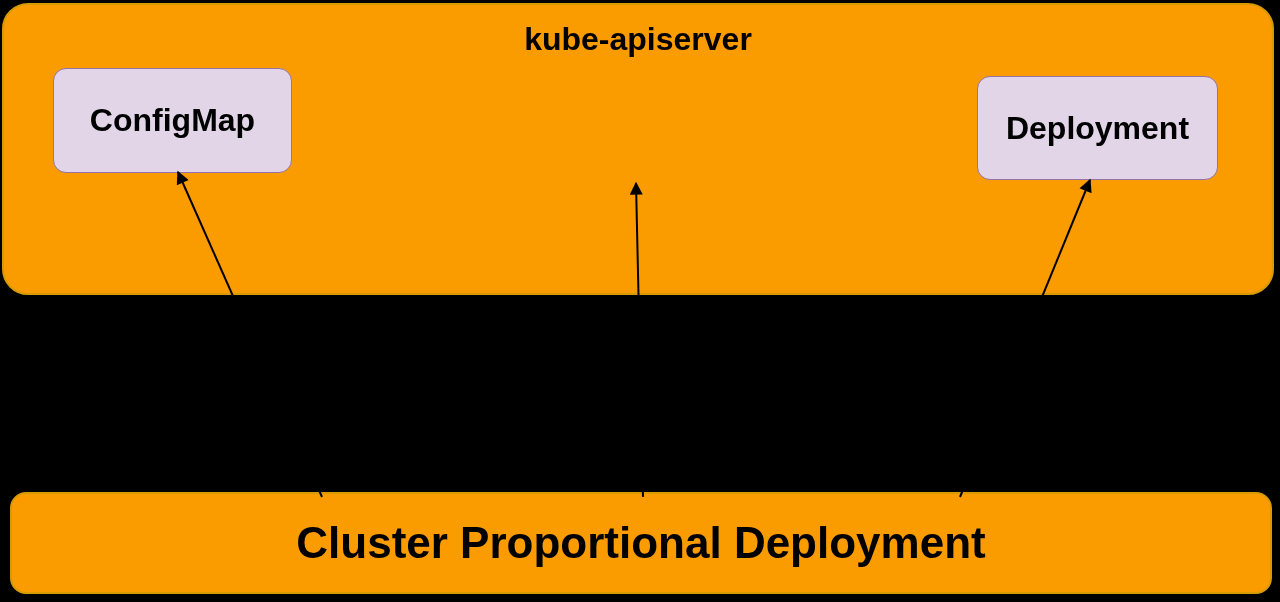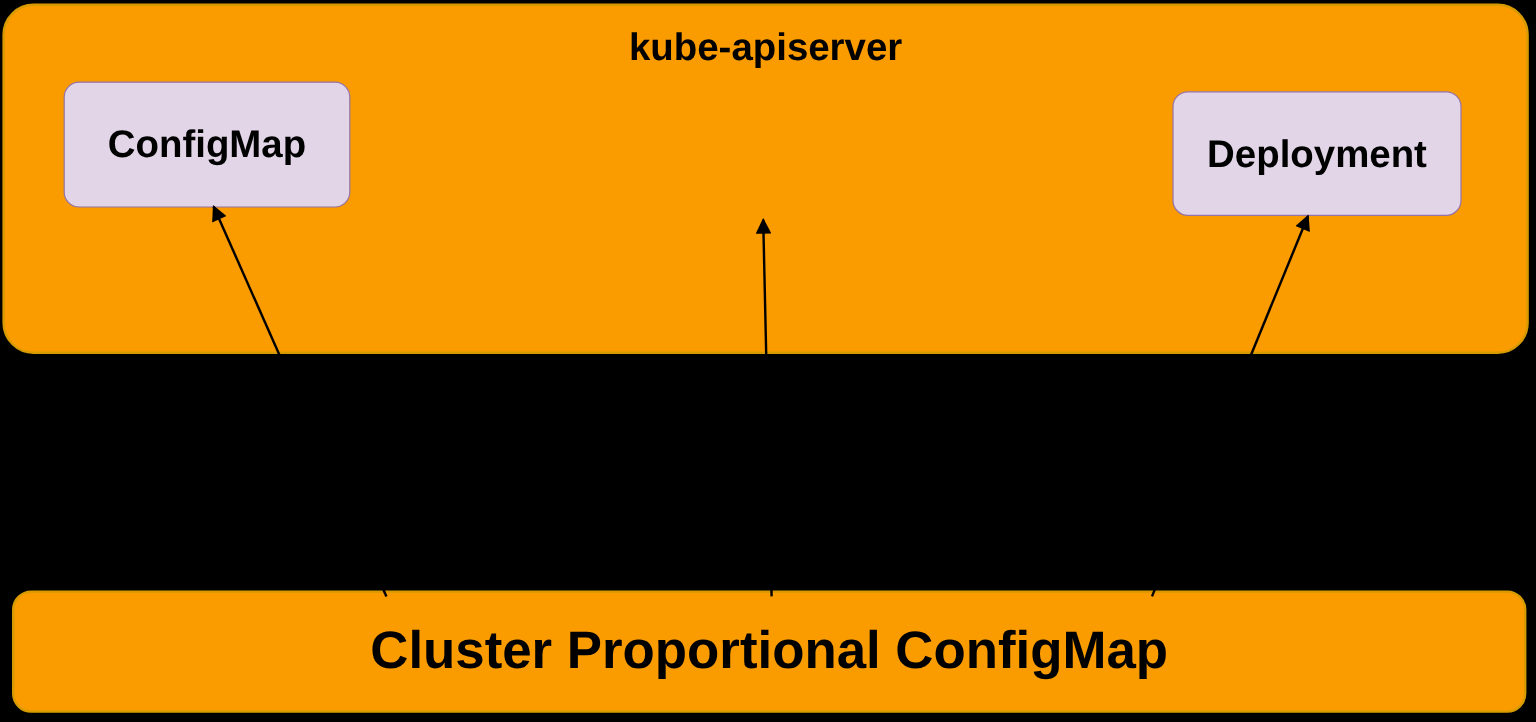--- a/index.html
+++ b/index.html
@@ -86,21 +86,21 @@
       <span>ConfigMap</span>
     </div>
 
 
     <div class="resource-box box-deployment">
       <span>Deployment</span>
     </div>
   </div>
 
   <div class="group-bottom">
-    <span>Cluster Proportional ConfigMap</span>
+    <span>Cluster Proportional Deployment</span>
   </div>
 
   <svg class="arrows" viewBox="0 0 1280 602" xmlns="http://www.w3.org/2000/svg">
     <defs>
       <marker id="ah" viewBox="0 0 10 10" refX="9" refY="5" markerWidth="8" markerHeight="6.5" orient="auto" markerUnits="strokeWidth">
         <path d="M 0 0 L 10 5 L 0 10 z" fill="#000000"></path>
       </marker>
     </defs>
     <line x1="322" y1="497" x2="178" y2="172" stroke="#000000" stroke-width="2" marker-end="url(#ah)"></line>
     <line x1="643" y1="497" x2="636" y2="183" stroke="#000000" stroke-width="2" marker-end="url(#ah)"></line>

